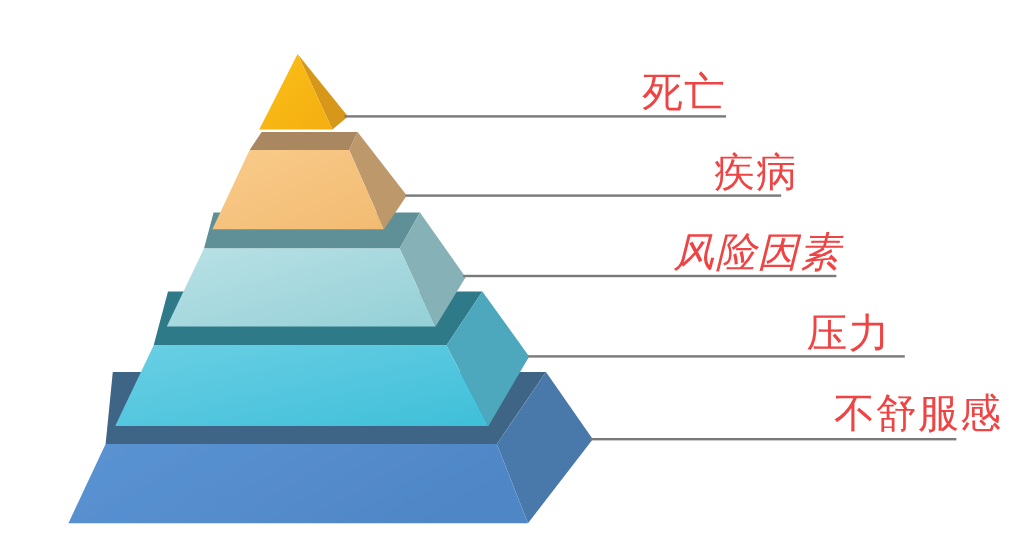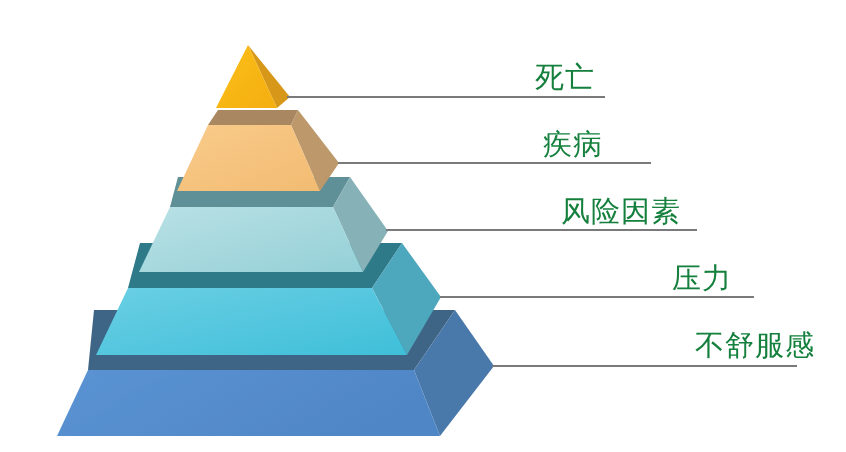--- a/index.html
+++ b/index.html
@@ -16,23 +16,23 @@
   }
   #diagram {
     position: absolute;
     left: 0;
     top: 0;
     width: 846px;
     height: 452px;
   }
   .label {
     position: absolute;
-    font-size: 29px;
+    font-size: 34px;
     line-height: 32px;
-    color: #15803d;
+    color: #ef4444;
     white-space: nowrap;
     letter-spacing: 1px;
   }
   .leader {
     position: absolute;
     height: 2px;
     background: #7a7a7a;
   }
 </style>
 </head>
@@ -95,16 +95,16 @@
   </g>
 </svg>
 
 <div class="leader" style="left:287px; top:96px; width:318px;"></div>
 <div class="leader" style="left:338px; top:162px; width:313px;"></div>
 <div class="leader" style="left:386px; top:229px; width:311px;"></div>
 <div class="leader" style="left:440px; top:296px; width:314px;"></div>
 <div class="leader" style="left:492px; top:365px; width:305px;"></div>
 
 <div class="label" style="left:535px; top:61px;">死亡</div>
-<div class="label" style="left:543px; top:128px;">疾病</div>
-<div class="label" style="left:561px; top:195px;">风险因素</div>
+<div class="label" style="left:595px; top:128px;">疾病</div>
+<div class="label" style="left:561px; top:195px;font-style:italic;">风险因素</div>
 <div class="label" style="left:672px; top:262px;text-align:center;">压力</div>
 <div class="label" style="left:658px; top:329px;margin-left:37px;">不舒服感</div>
 
 </body></html>

